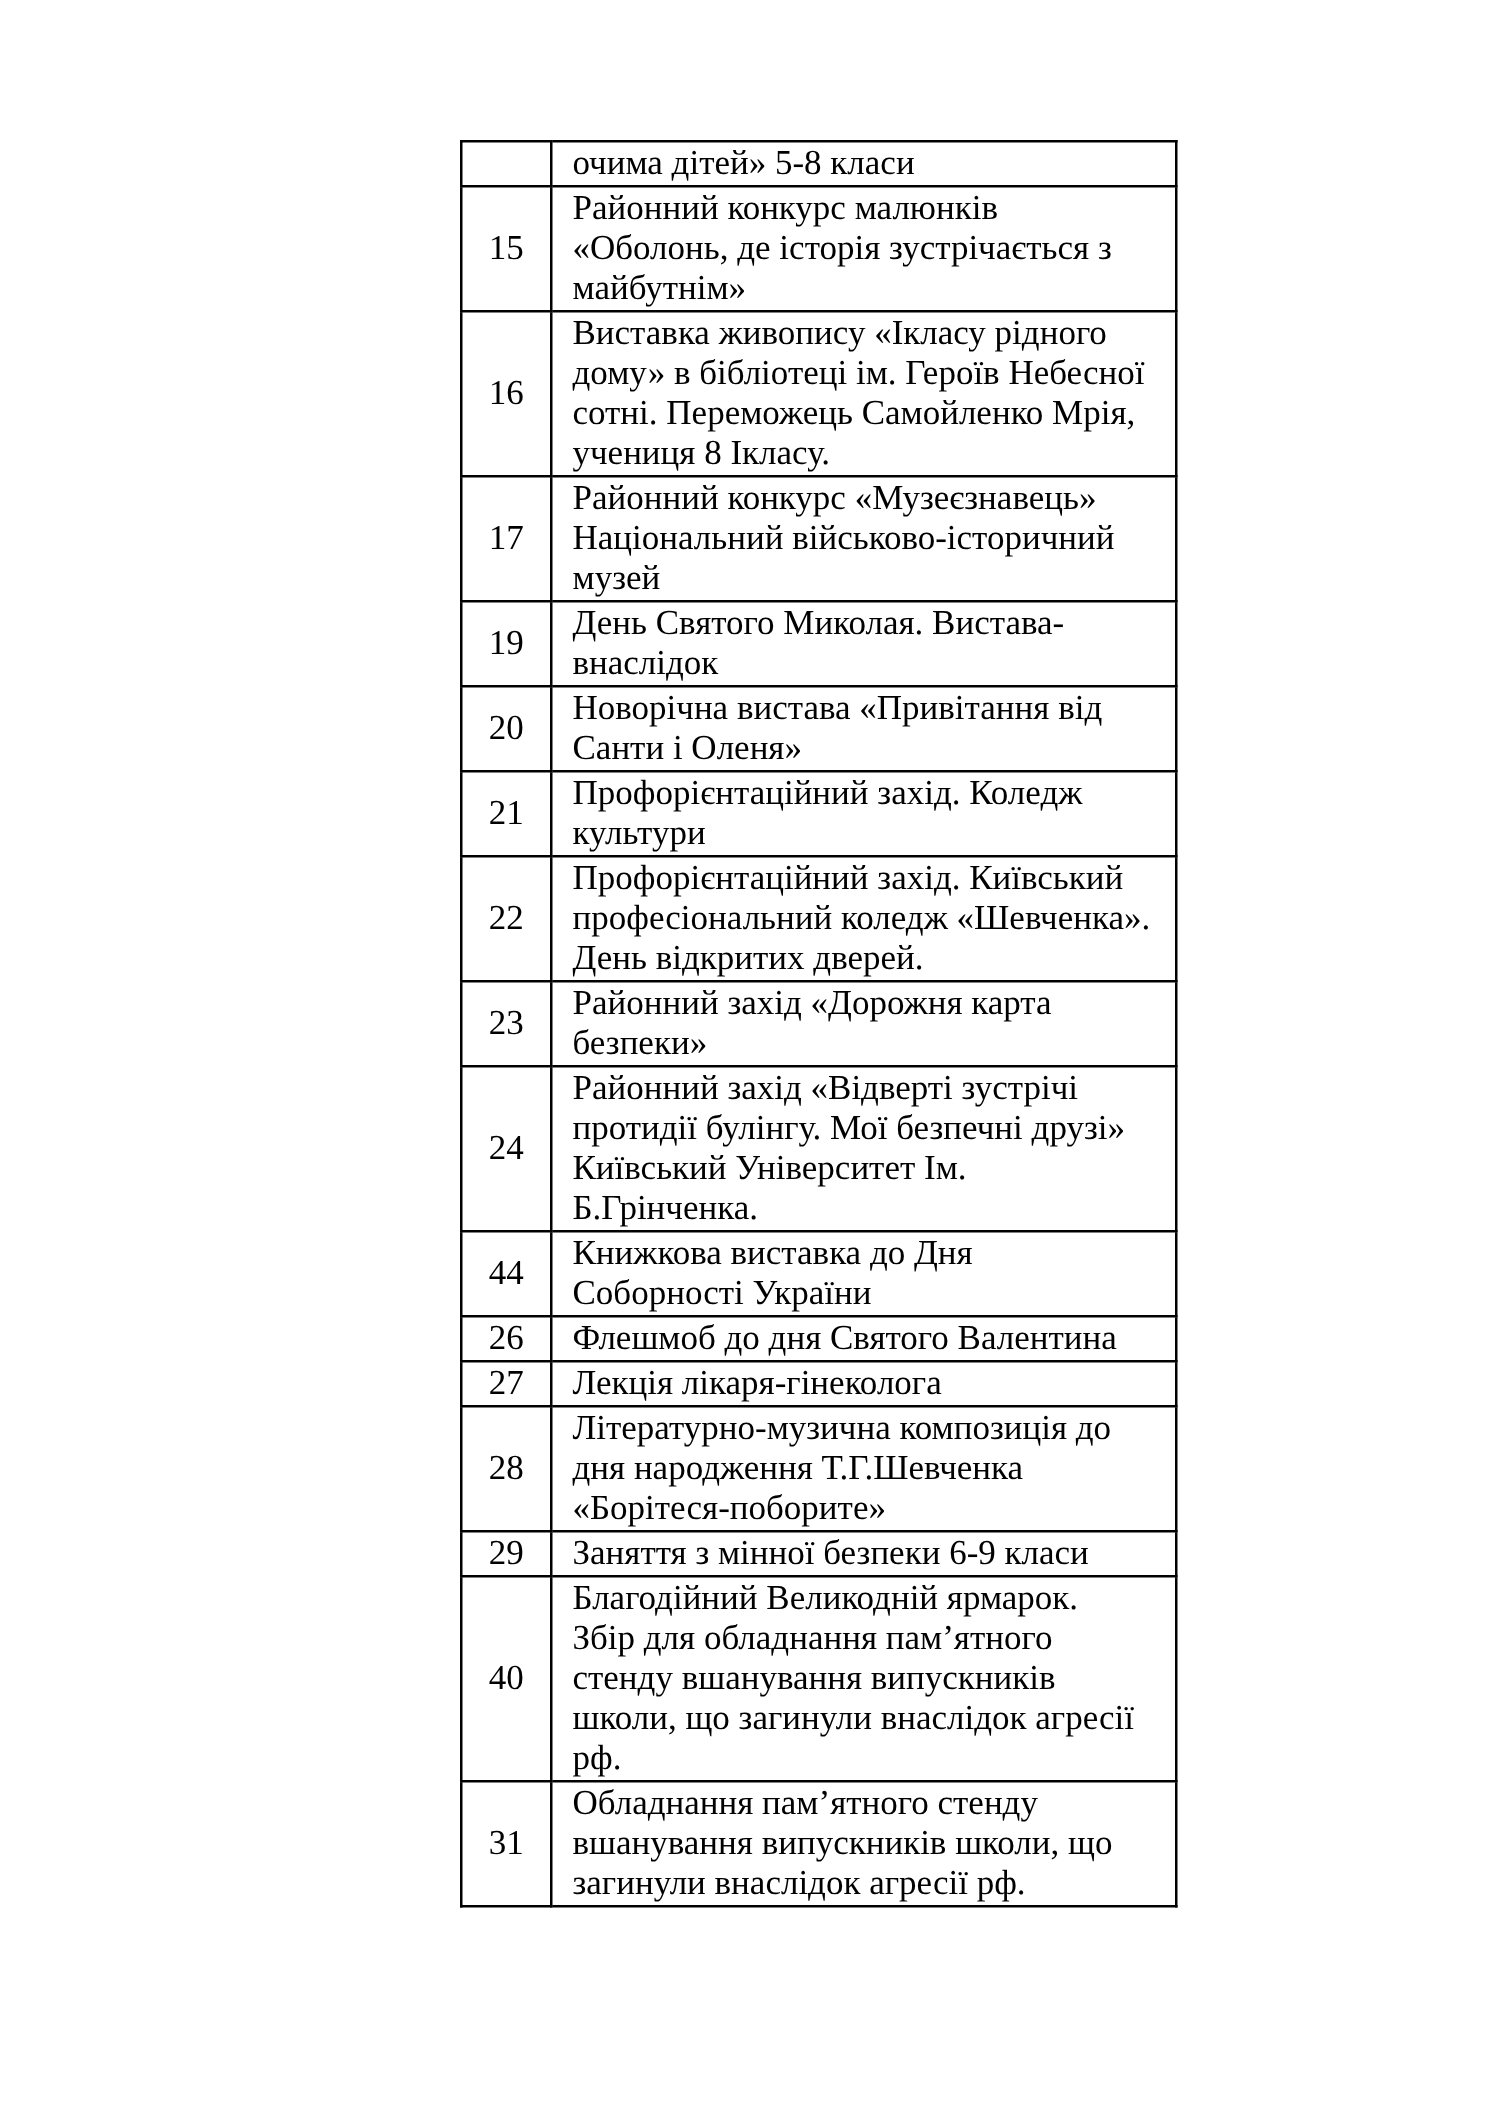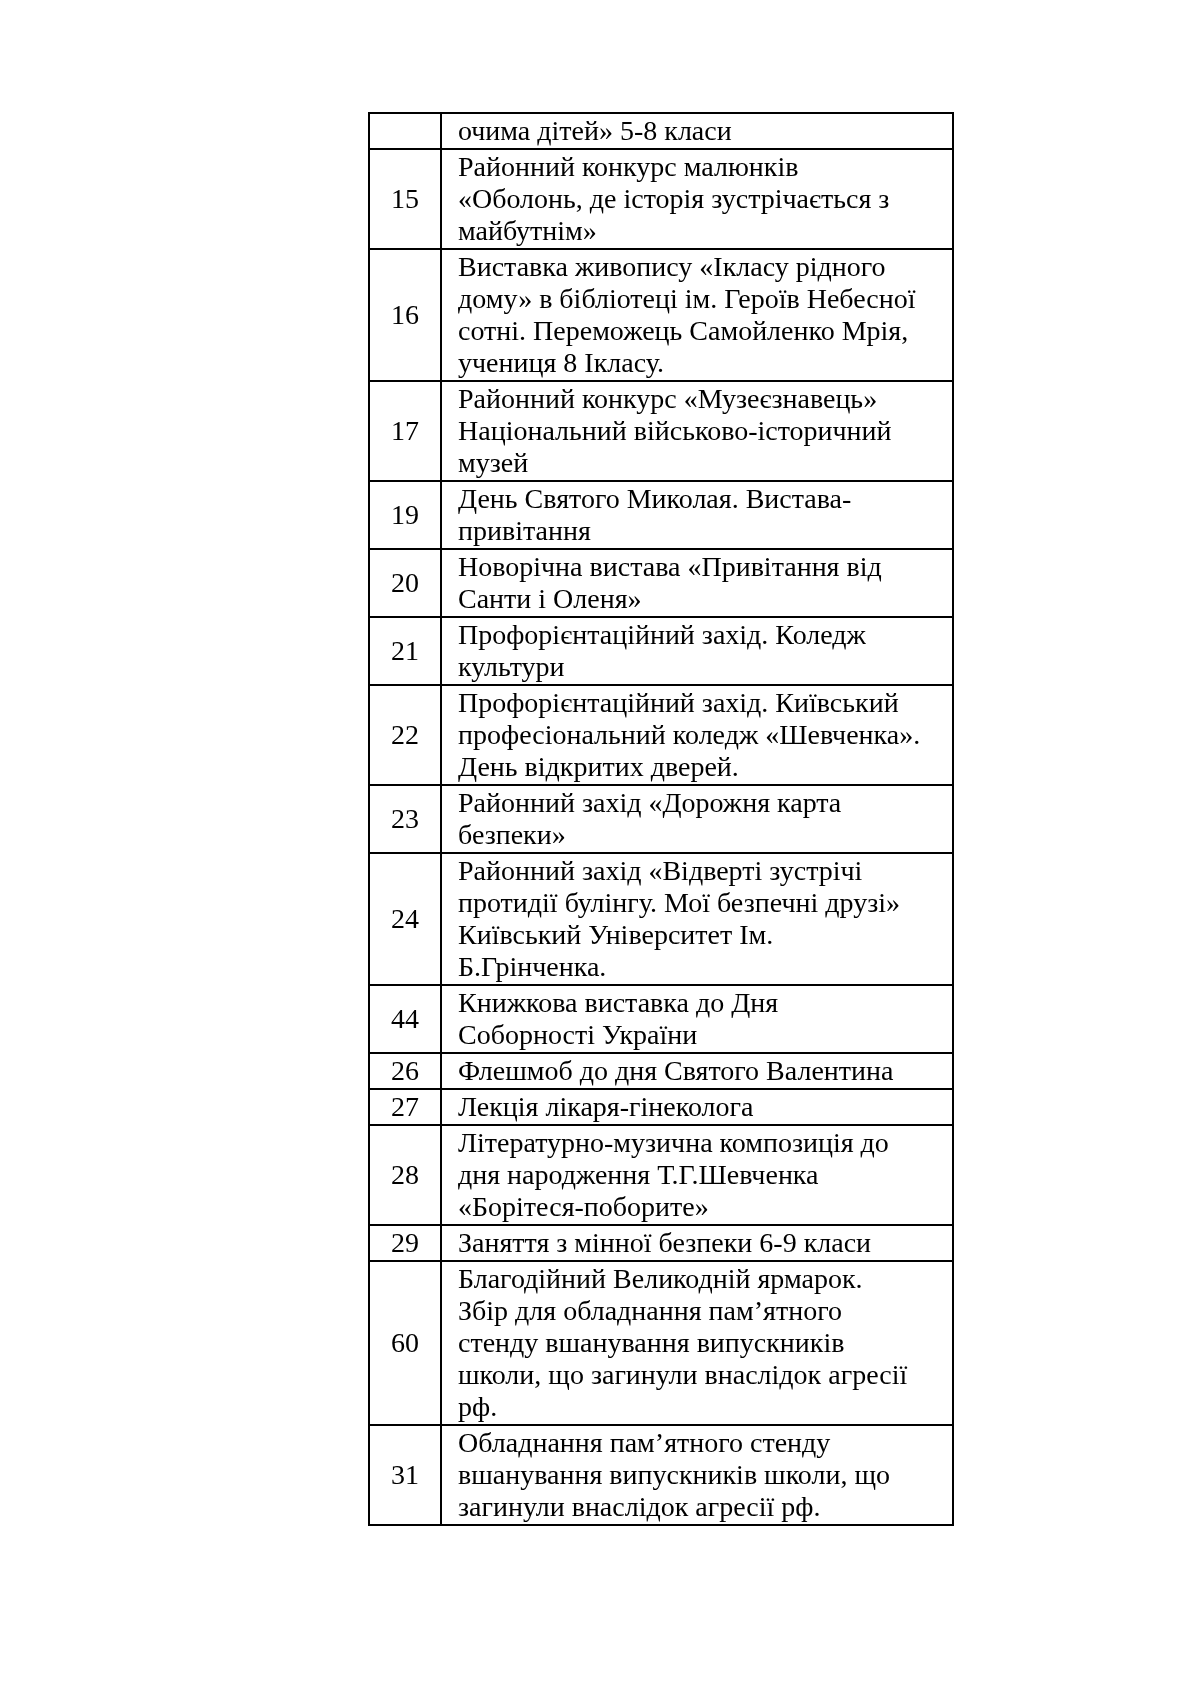--- a/index.html
+++ b/index.html
@@ -31,21 +31,21 @@
   }
   td.num-cell {
     width: 70px;
     text-align: center;
     vertical-align: middle;
     padding: 0;
   }
   td.txt-cell {
     width: 478px;
     vertical-align: top;
-    padding: 1px 16px 1px 16px;
+    padding: 1px 4px 1px 16px;
   }
   .event-line {
     line-height: 32px;
     white-space: nowrap;
   }
 </style>
 </head>
 <body>
 
 <div class="page">
@@ -94,21 +94,21 @@
           </td>
   </tr>
 
 
   <tr>
     <td class="num-cell">
       <span>19</span>
     </td>
     <td class="txt-cell">
             <div class="event-line">День Святого Миколая. Вистава-</div>
-            <div class="event-line">привітання</div>
+            <div class="event-line">внаслідок</div>
           </td>
   </tr>
 
   <tr>
     <td class="num-cell">
       <span>20</span>
     </td>
     <td class="txt-cell">
             <div class="event-line">Новорічна вистава «Привітання від</div>
             <div class="event-line">Санти і Оленя»</div>
@@ -201,21 +201,21 @@
     <td class="num-cell">
       <span>29</span>
     </td>
     <td class="txt-cell">
             <div class="event-line">Заняття з мінної безпеки 6-9 класи</div>
           </td>
   </tr>
 
   <tr>
     <td class="num-cell">
-      <span>60</span>
+      <span>40</span>
     </td>
     <td class="txt-cell">
             <div class="event-line">Благодійний Великодній ярмарок.</div>
             <div class="event-line">Збір для обладнання пам’ятного</div>
             <div class="event-line">стенду вшанування випускників</div>
             <div class="event-line">школи, що загинули внаслідок агресії</div>
             <div class="event-line">рф.</div>
           </td>
   </tr>
 

